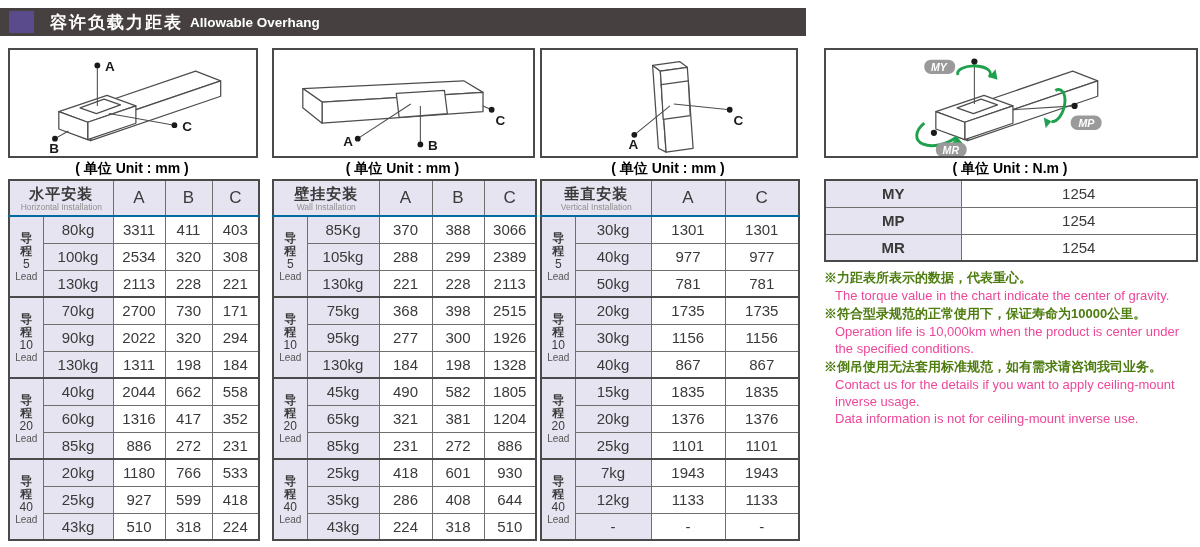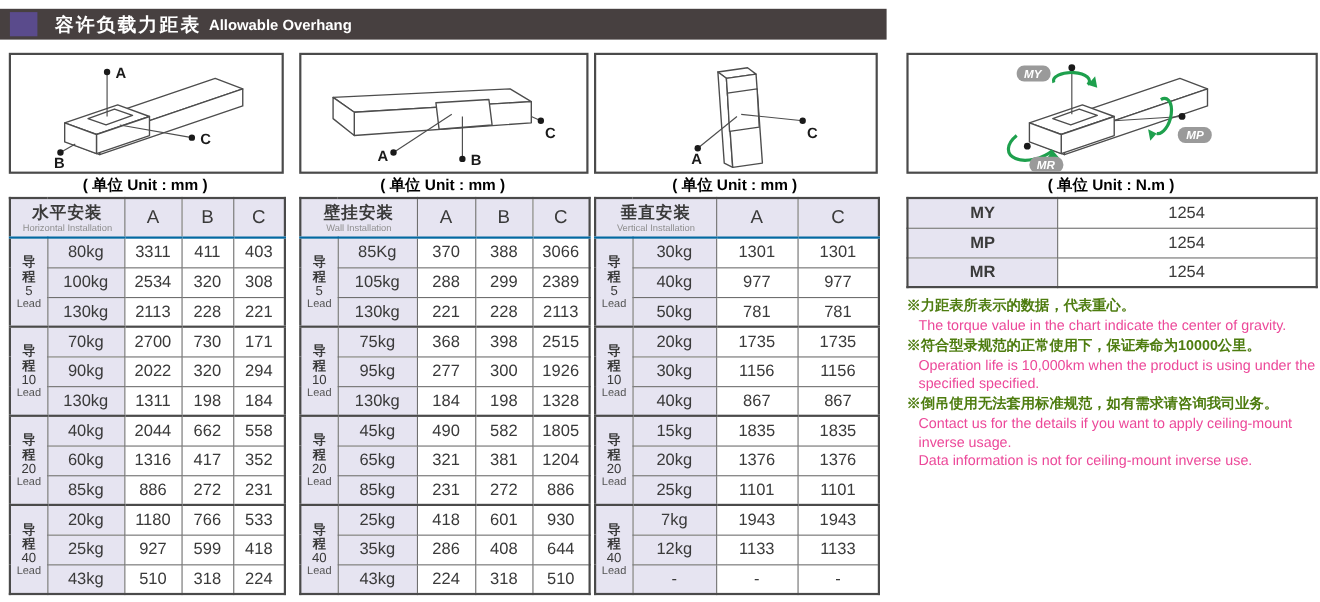--- a/index.html
+++ b/index.html
@@ -543,21 +543,21 @@
       </tbody>
     </table>
 
     <div class="notes" id="notes">
         <div class="note">
           <div class="n-zh">※力距表所表示的数据，代表重心。</div>
           <div class="n-en">The torque value in the chart indicate the center of gravity.</div>
         </div>
         <div class="note">
           <div class="n-zh">※符合型录规范的正常使用下，保证寿命为10000公里。</div>
-          <div class="n-en">Operation life is 10,000km when the product is using under the specified specified.</div>
+          <div class="n-en">Operation life is 10,000km when the product is center under the specified conditions.</div>
         </div>
         <div class="note">
           <div class="n-zh">※倒吊使用无法套用标准规范，如有需求请咨询我司业务。</div>
           <div class="n-en">Contact us for the details if you want to apply ceiling-mount inverse usage.</div>
           <div class="n-en">Data information is not for ceiling-mount inverse use.</div>
         </div>
       </div>
   </div>
 
 </div>

